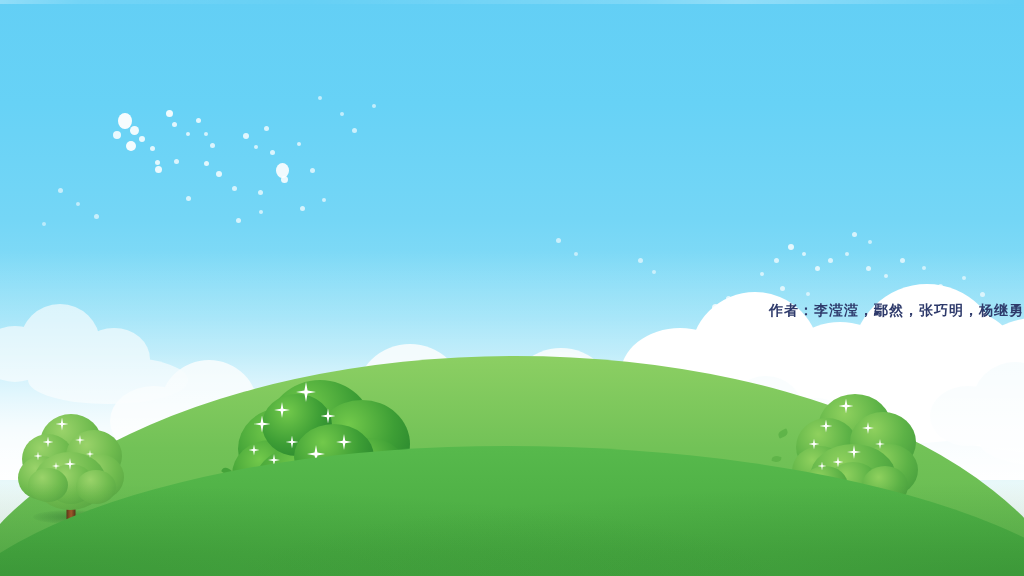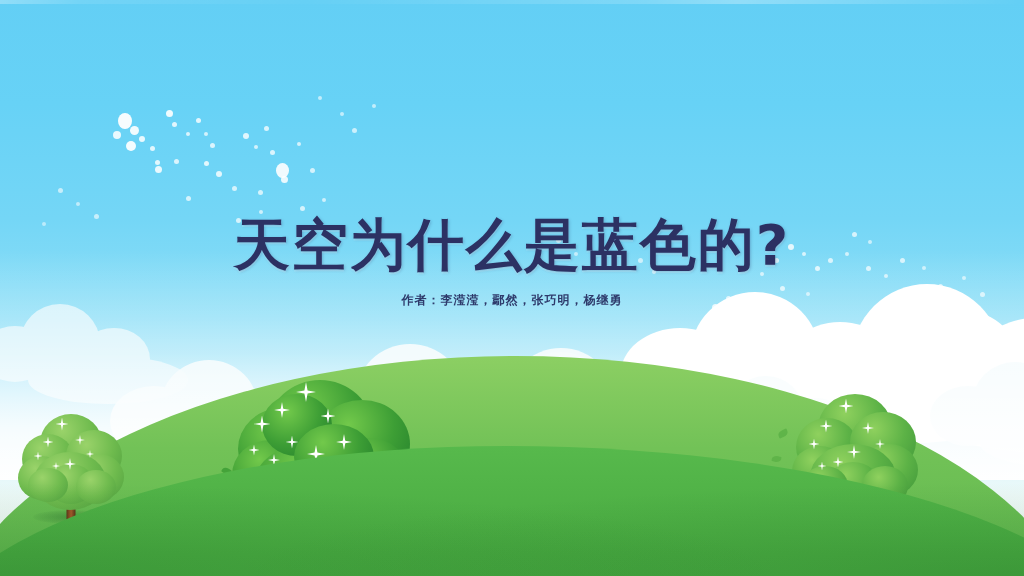--- a/index.html
+++ b/index.html
@@ -179,25 +179,25 @@
     letter-spacing: 2px;
     color: #2c3163;
     text-shadow:
        0 2px 0 rgba(255,255,255,0.16),
        1px 1px 3px rgba(30,40,90,0.25);
     white-space: nowrap;
   }
   .subtitle {
     position: absolute;
     left: 0;
-    top: 287px;
-    width: 100%;
-    text-align: center;
+    top: 297px;
+    width: 100%;
+    text-align: right;
     font-family: "DejaVu Serif", "Liberation Serif", serif;
-    font-size: 12px;
+    font-size: 14px;
     font-weight: bold;
     line-height: 27px;
     color: #2e3a6b;
     letter-spacing: 1px;
     white-space: nowrap;
   }
   .subtitle div { display: block; }
 </style>
 </head>
 <body>
@@ -327,21 +327,20 @@
       <div class="cloud dim" style="left: 690px; top: 372px; opacity: 0.8;">
         <div class="puff" style="left: 0px; top: 24px; width: 66px; height: 54px;"></div>
         <div class="puff" style="left: 38px; top: 4px; width: 76px; height: 74px;"></div>
         <div class="puff" style="left: 92px; top: 26px; width: 68px; height: 60px;"></div>
         <div class="puff" style="left: 44px; top: 54px; width: 150px; height: 46px;"></div>
       </div>
     </div>
 
   <div class="sky-haze"></div>
 
-  <div class="title">天空为什么是蓝色的?</div>
 
   <div class="subtitle">
     <div>作者：李滢滢，鄢然，张巧明，杨继勇</div>
   </div>
 
   <div class="ground-back"></div>
 
   <div id="tree-layer">
       <div class="tree" style="left: 18px; top: 408px; width: 106px; height: 112px;">
         <div class="tree-shadow" style="width: 76px; height: 14px; bottom: -4px;"></div>

